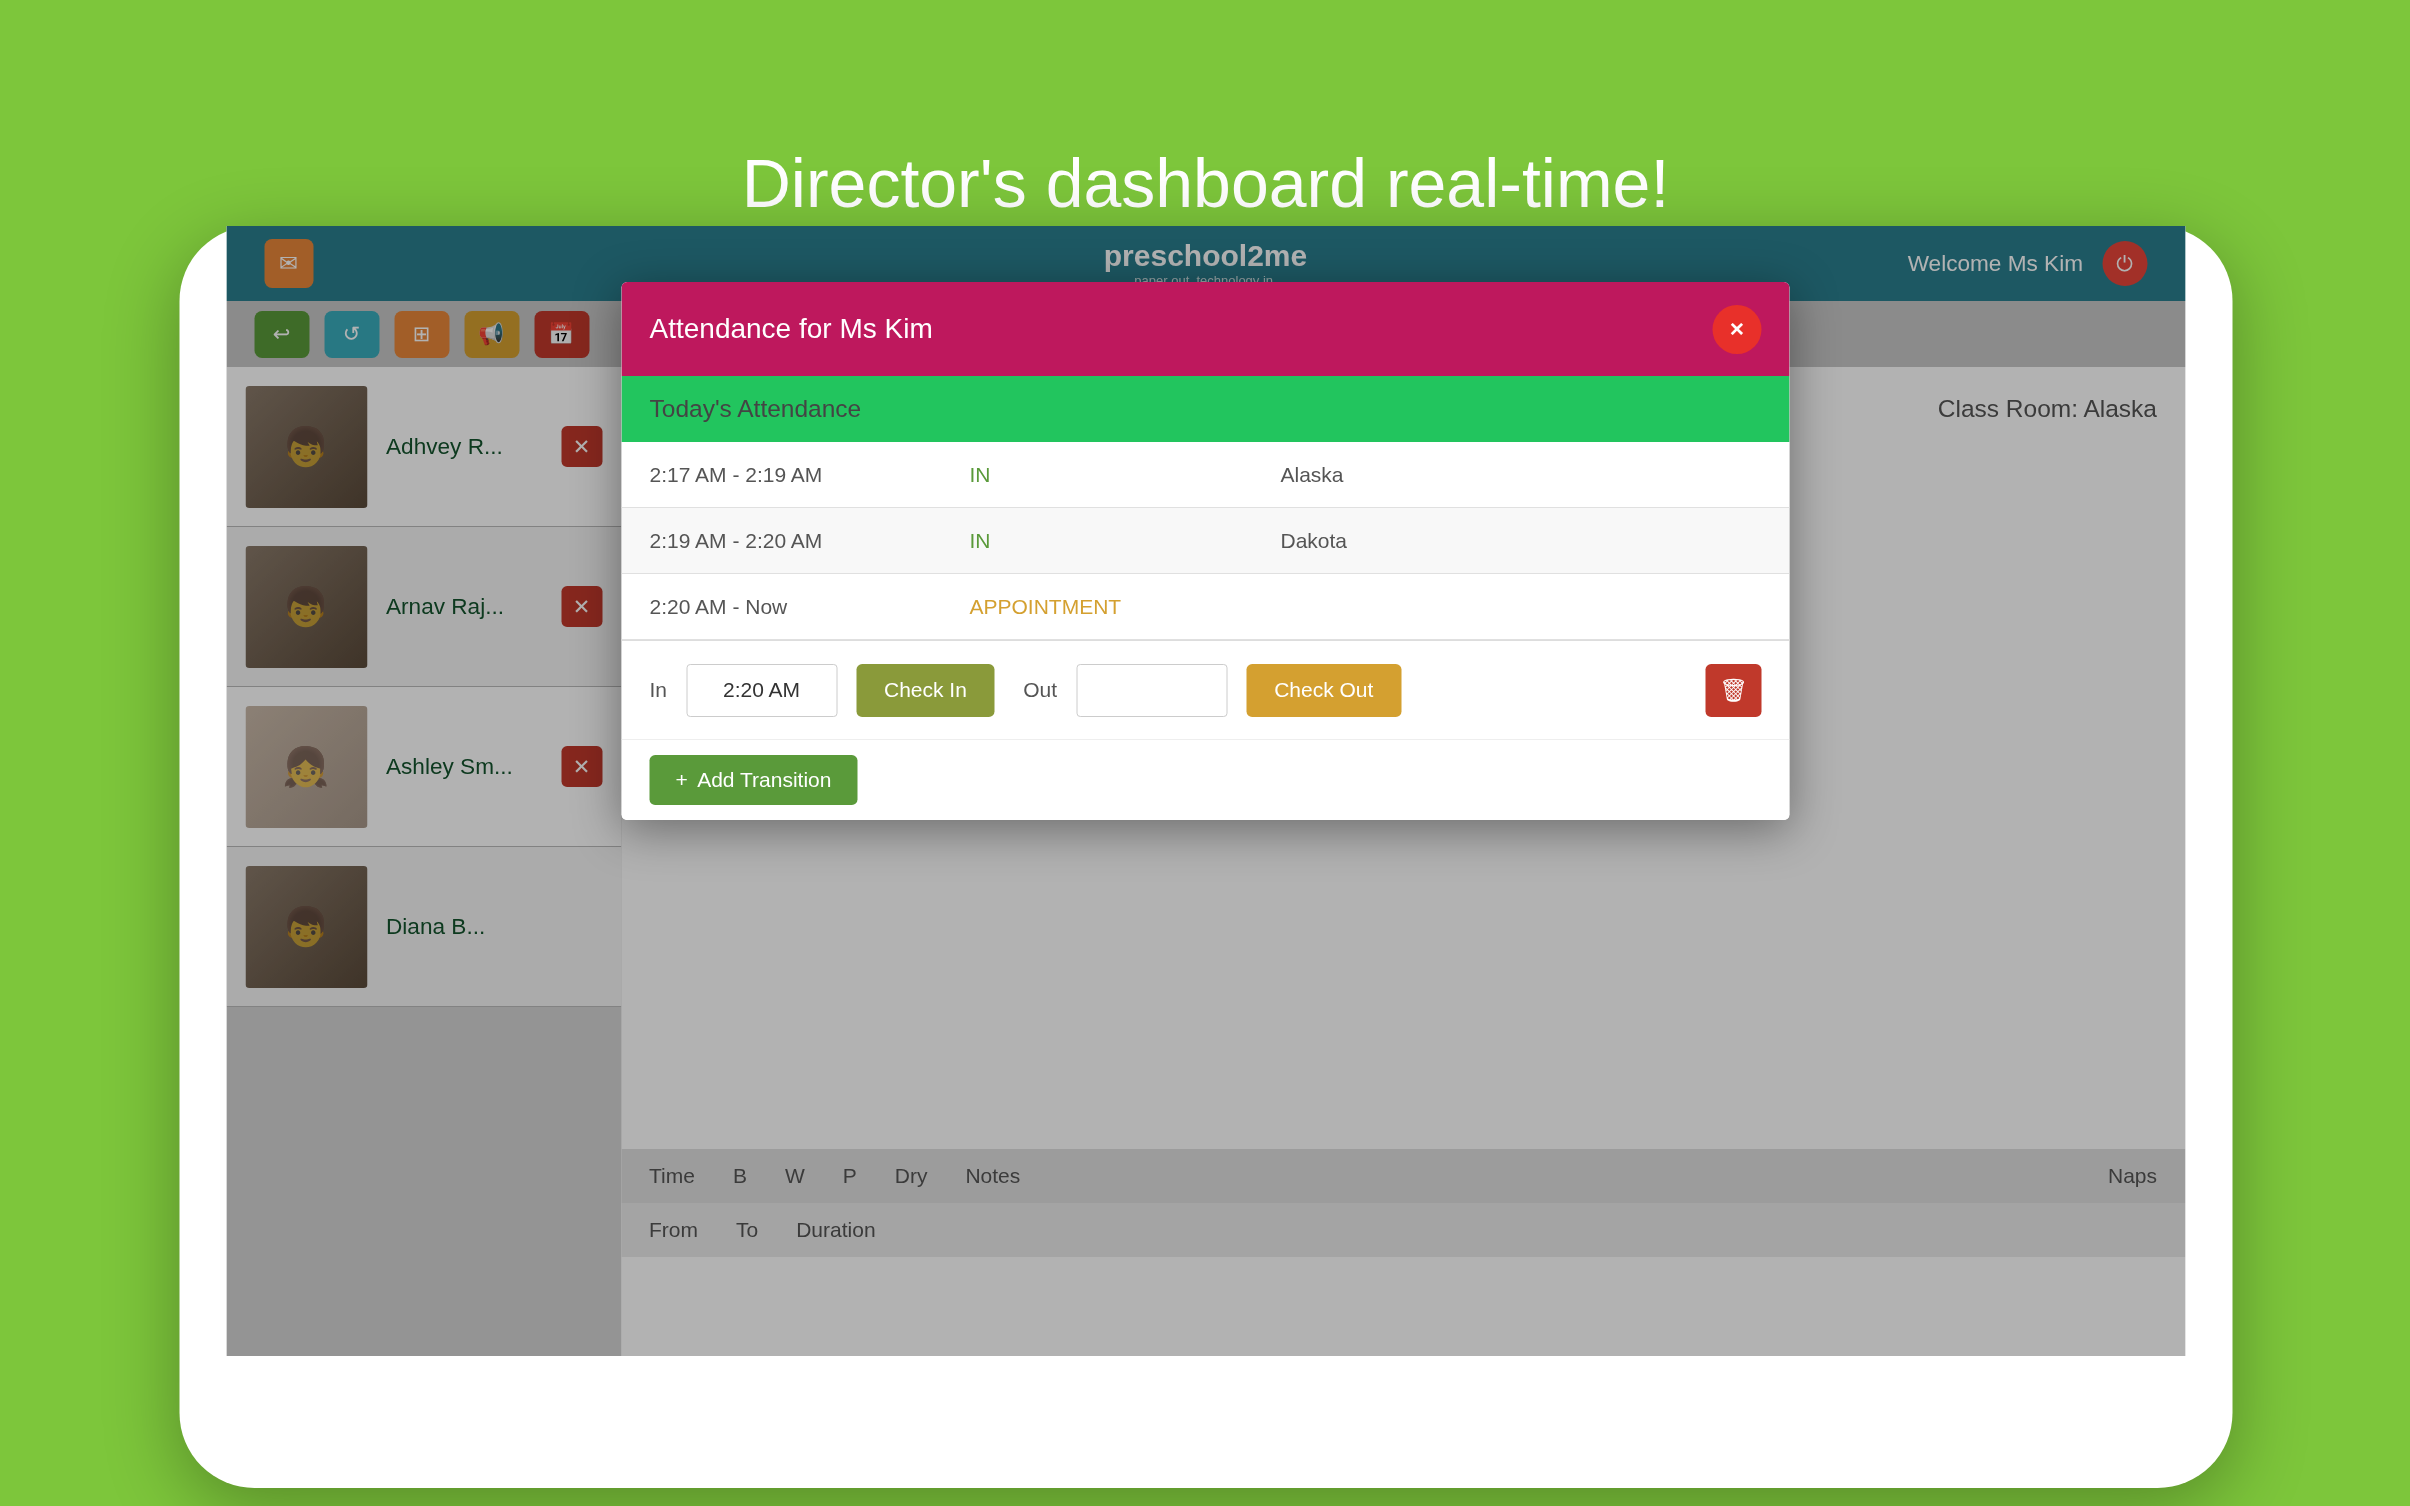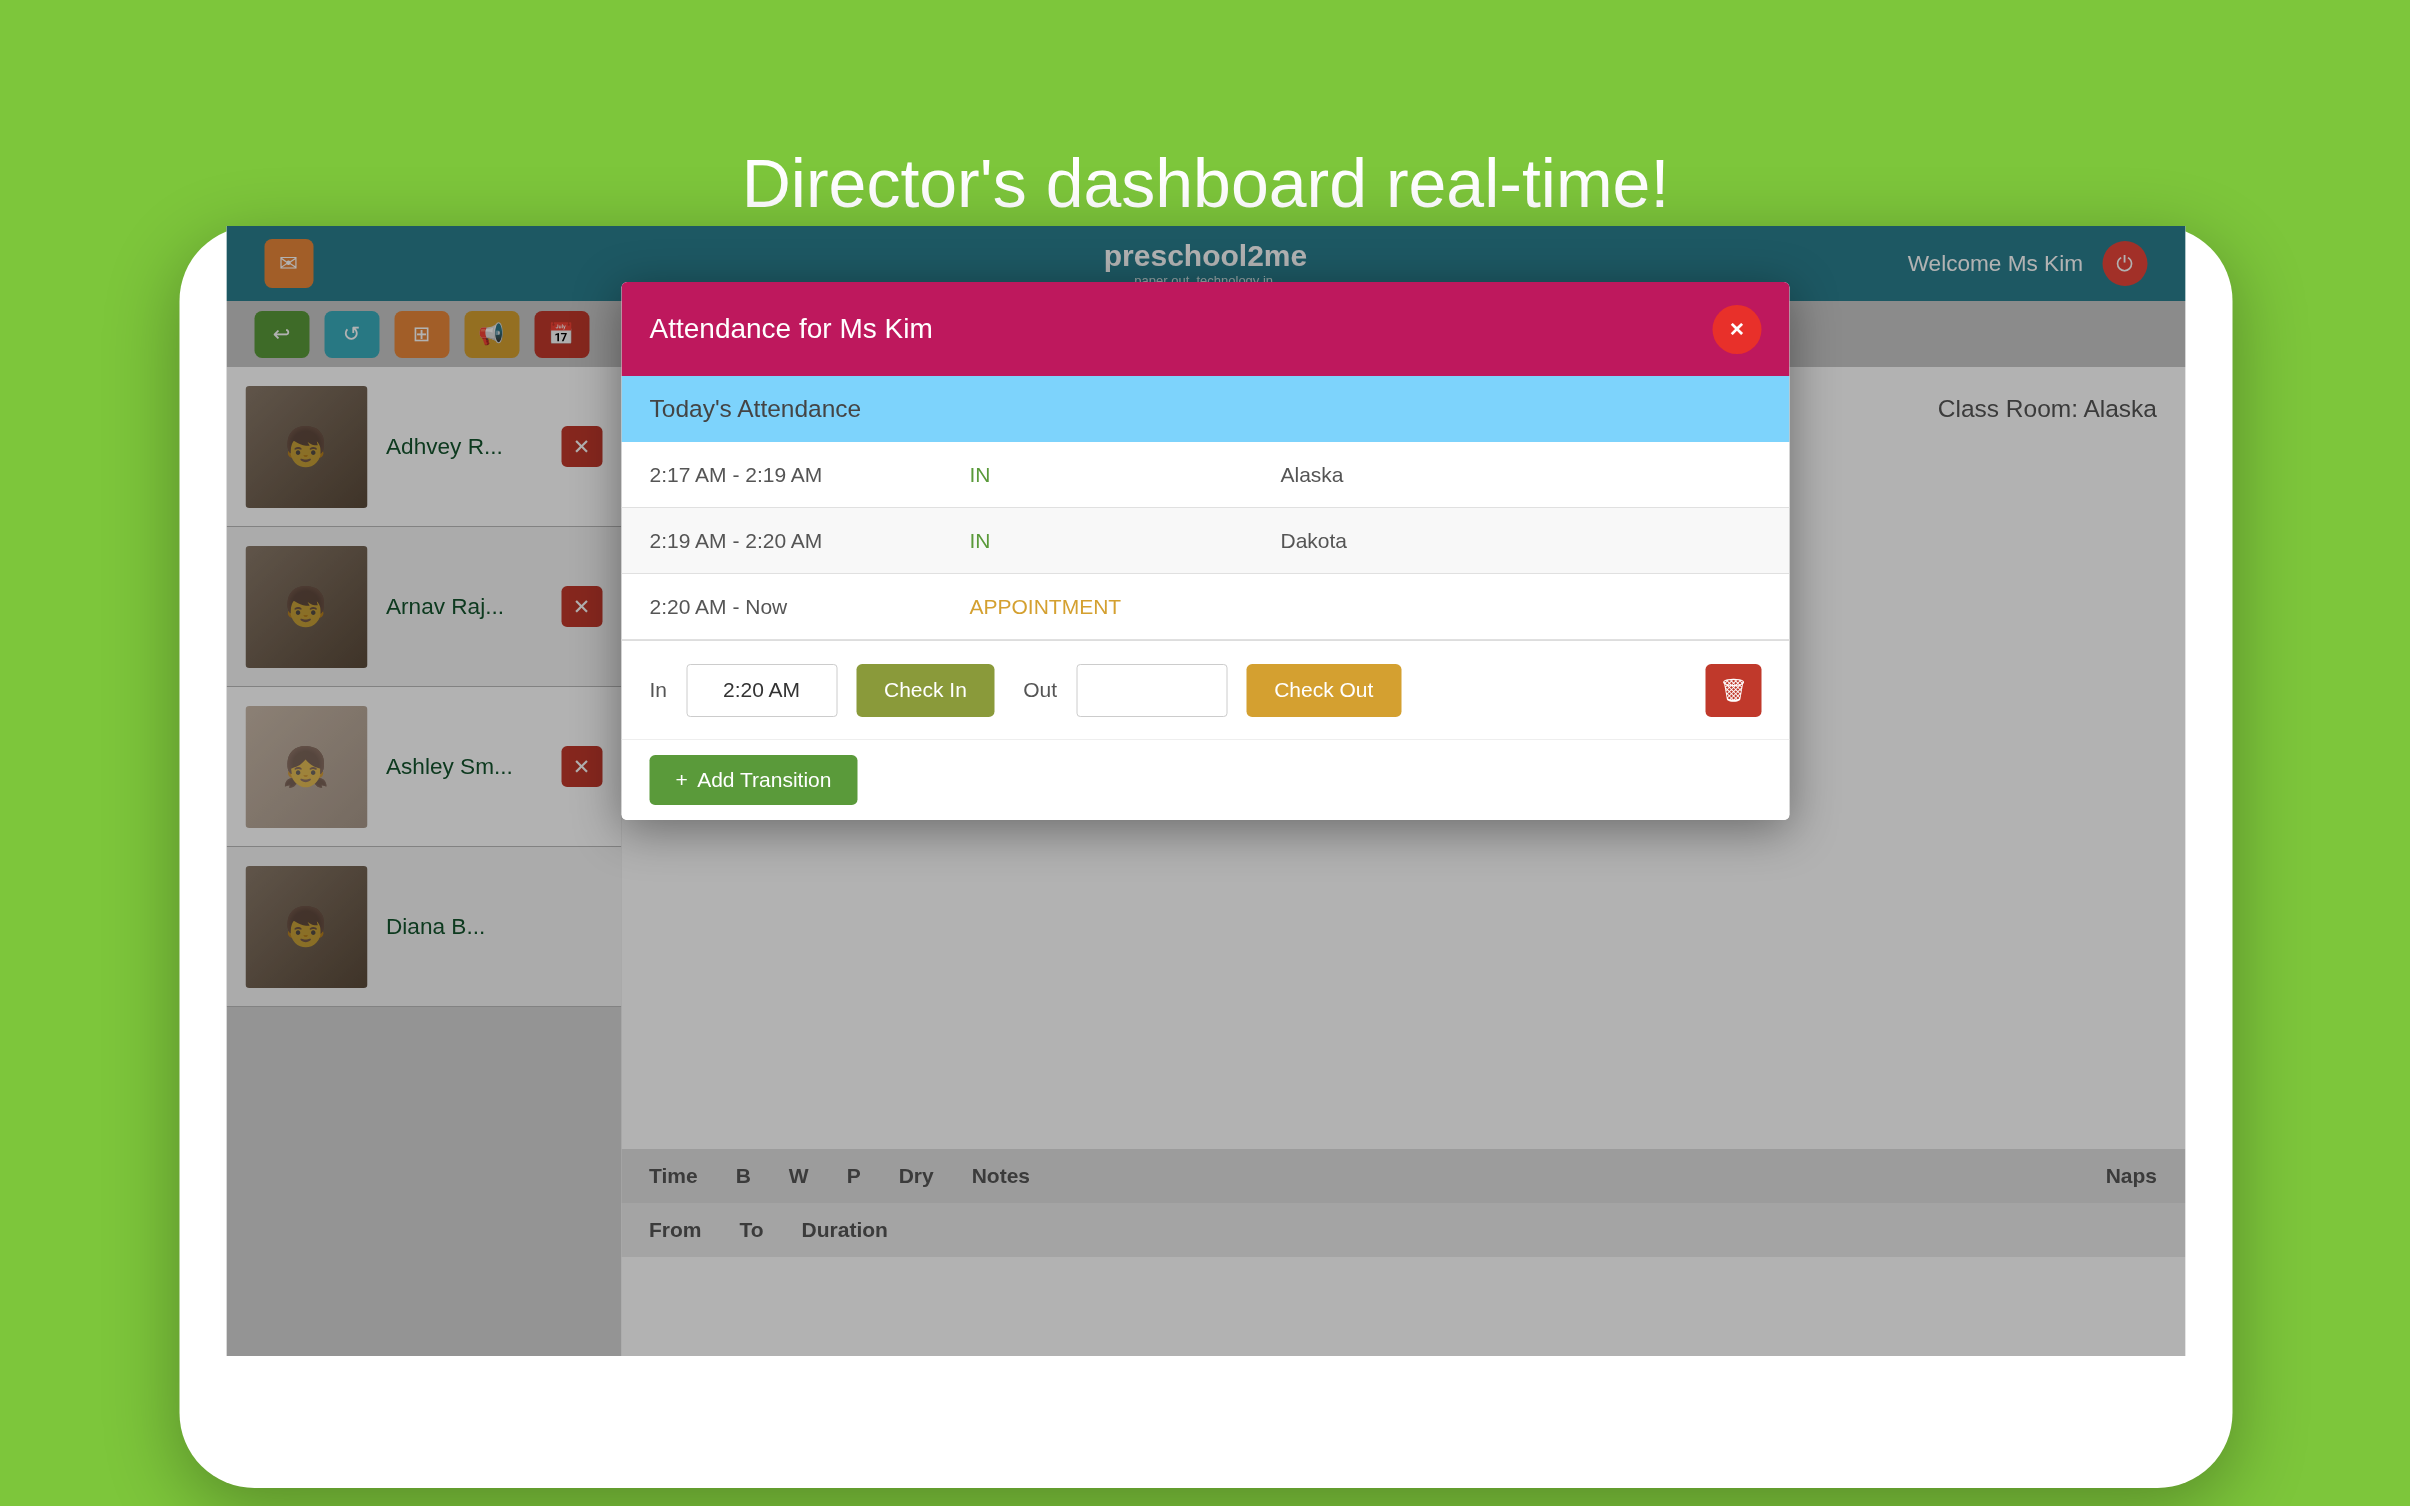--- a/index.html
+++ b/index.html
@@ -306,21 +306,21 @@
       align-items: center;
       justify-content: center;
       color: white;
       font-size: 24.5px;
       cursor: pointer;
       font-weight: bold;
     }
 
     
     .attendance-section {
-      background: #7dd3fc;
+      background: #22c55e;
       padding: 19px 28px;
     }
     .attendance-section-title {
       font-size: 24.5px;
       color: #444;
       font-weight: 500;
     }
 
     
     .attendance-table {
@@ -453,21 +453,20 @@
       height: 207px;
       background: white;
       display: flex;
       flex-direction: column;
     }
     .table-header-row {
       display: flex;
       background: #e0e0e0;
       padding: 15px 28px;
       gap: 38px;
-      font-weight: bold;
     }
     .table-col-header {
       font-size: 21px;
       color: #555;
     }
   </style>
 </head>
 <body>
 
 <div class="header-text">

